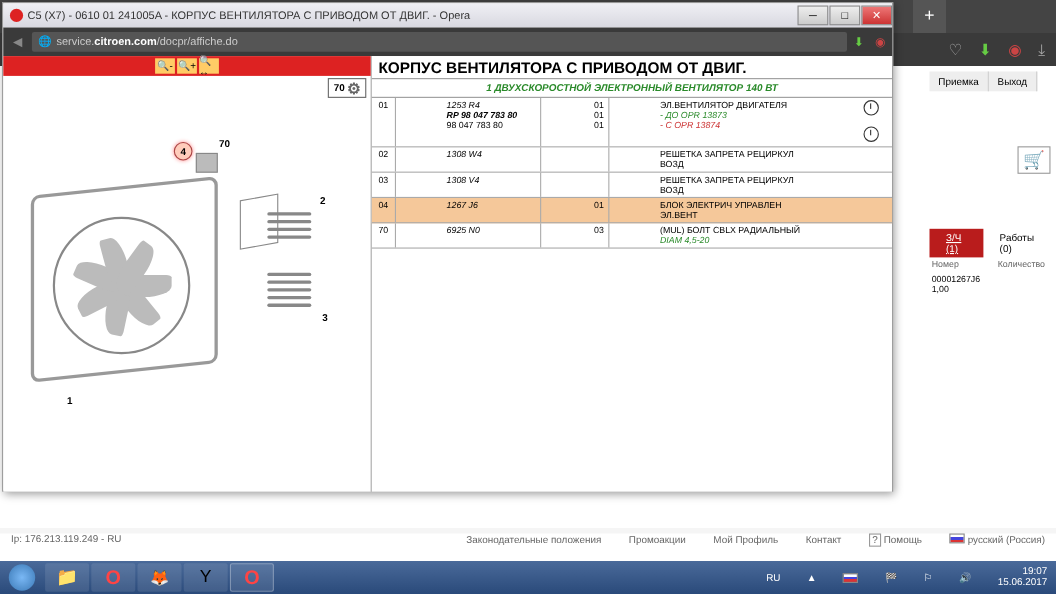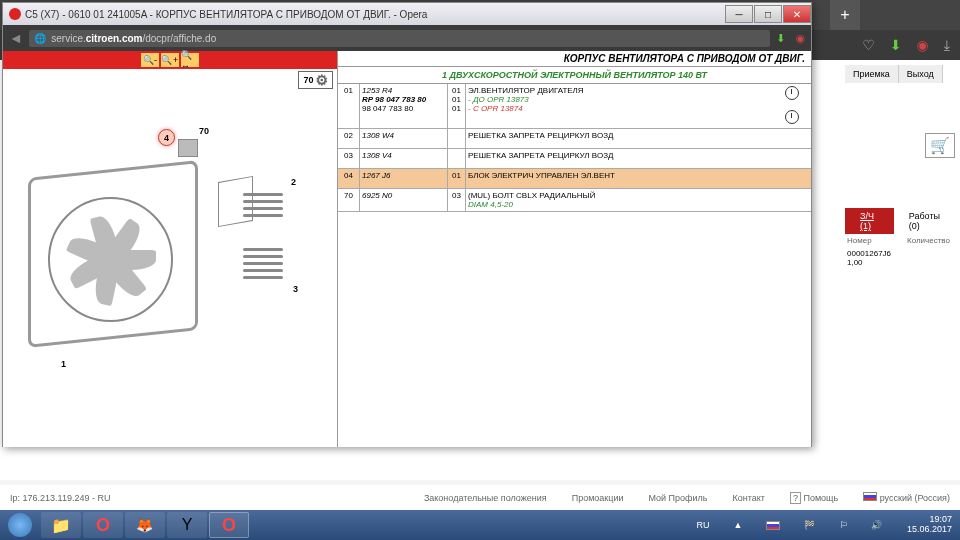--- a/index.html
+++ b/index.html
@@ -15,21 +15,21 @@
 .bg-sidepanel { position: absolute; right: 5px; top: 65px; width: 110px; }
 .bg-tabs2 { display: flex; font-size: 9px; }
 .bg-tab2 { padding: 4px 8px; background: #eee; border-right: 1px solid #ccc; }
 .bg-cart { width: 30px; height: 25px; background: #fff; border: 1px solid #999; margin-top: 50px; display: flex; align-items: center; justify-content: center; float: right; }
 .bg-parts-tabs { display: flex; margin-top: 50px; font-size: 9px; }
 .bg-parts-tab { padding: 3px 15px; }
 .bg-parts-tab.active { background: #b91c1c; color: #fff; text-decoration: underline; }
 .bg-parts-header { display: flex; font-size: 8px; color: #666; padding: 2px; }
 .bg-parts-row { display: flex; font-size: 8px; padding: 2px; flex-direction: column; }
 
-.bg-footer { position: absolute; bottom: 30px; left: 0; width: 960px; height: 25px; background: #fff; display: flex; align-items: center; font-size: 9px; color: #666; padding: 0 10px; gap: 16px; }
+.bg-footer { position: absolute; bottom: 30px; left: 0; width: 960px; height: 25px; background: #fff; display: flex; align-items: flex-start; font-size: 9px; color: #666; padding: 0 10px; gap: 16px; }
 .bg-footer .ip { flex: 0 0 auto; }
 .bg-footer .links { display: flex; gap: 25px; margin-left: auto; align-items: center; }
 
 .taskbar { position: absolute; bottom: 0; left: 0; width: 960px; height: 30px; background: linear-gradient(#4a6a9a, #2a4a7a); display: flex; align-items: center; }
 .start-btn { width: 40px; height: 30px; display: flex; align-items: center; justify-content: center; }
 .start-orb { width: 24px; height: 24px; border-radius: 50%; background: radial-gradient(#7ab8f5, #3a78b5); }
 .task-icon { width: 40px; height: 26px; background: rgba(255,255,255,0.1); margin: 0 1px; display: flex; align-items: center; justify-content: center; border-radius: 2px; }
 .task-icon.o { color: #f44; font-size: 18px; font-weight: bold; }
 .task-icon.ff { color: #f80; font-size: 14px; }
 .task-icon.o2 { color: #f44; font-size: 18px; font-weight: bold; border: 1px solid rgba(255,255,255,0.3); }
@@ -67,24 +67,24 @@
 .callout { position: absolute; font-size: 9px; font-weight: bold; }
 .shroud { position: absolute; border: 1.5px solid #888; }
 .vents { position: absolute; width: 40px; }
 .vent-line { height: 3px; background: #888; margin: 4px 0; border-radius: 2px; }
 
 .data-pane { flex: 1; background: #fff; display: flex; flex-direction: column; font-size: 9px; }
 .data-header { display: flex; border-bottom: 1px solid #999; }
 .dh-left { padding: 2px 6px; border-right: 1px solid #999; }
 .dh-date { font-size: 9px; }
 .dh-code { font-size: 10px; }
-.dh-title { flex: 1; padding: 2px 6px; font-size: 10px; font-weight: bold; text-align: right; font-style: italic; }
+.dh-title { flex: 1; padding: 2px 6px; font-size: 14px; font-weight: bold; text-align: left; }
 .green-line { color: #2a8a2a; font-style: italic; text-align: center; padding: 3px; border-bottom: 1px solid #999; font-size: 9px; font-weight: bold; }
 .parts-table { width: 100%; font-size: 8px; }
-.pt-row { display: flex; border-bottom: 1px solid #aaa; min-height: 20px; }
+.pt-row { display: flex; border-bottom: 1px solid #aaa; min-height: 20px; gap: 44px; }
 .pt-row.hl { background: #f5c89a; }
 .pt-c1 { width: 22px; border-right: 1px solid #aaa; padding: 2px; text-align: center; }
 .pt-c2 { width: 88px; border-right: 1px solid #aaa; padding: 2px; }
 .pt-c3 { width: 18px; border-right: 1px solid #aaa; padding: 2px; text-align: center; }
 .pt-c4 { flex: 1; padding: 2px; }
 .pt-c5 { width: 28px; padding: 2px; }
 .green-txt { color: #2a8a2a; font-style: italic; }
 .red-txt { color: #c33; font-style: italic; }
 .clock-icon { width: 14px; height: 14px; border: 1.5px solid #333; border-radius: 50%; position: relative; display: inline-block; }
 .clock-icon::after { content: ''; position: absolute; left: 5px; top: 2px; width: 1px; height: 5px; background: #333; }

